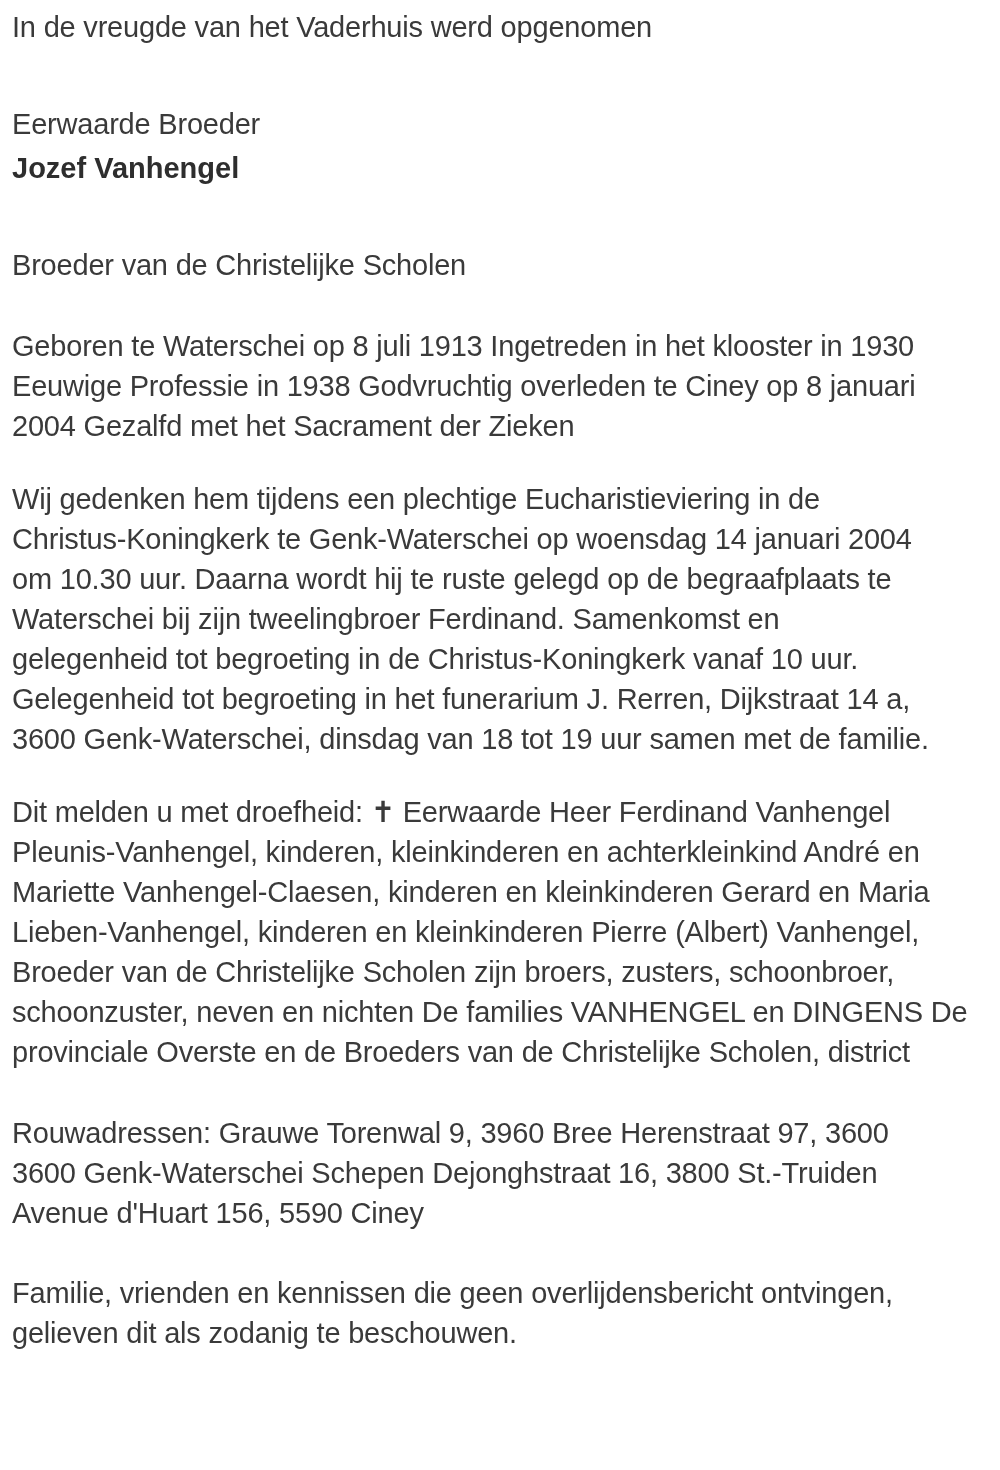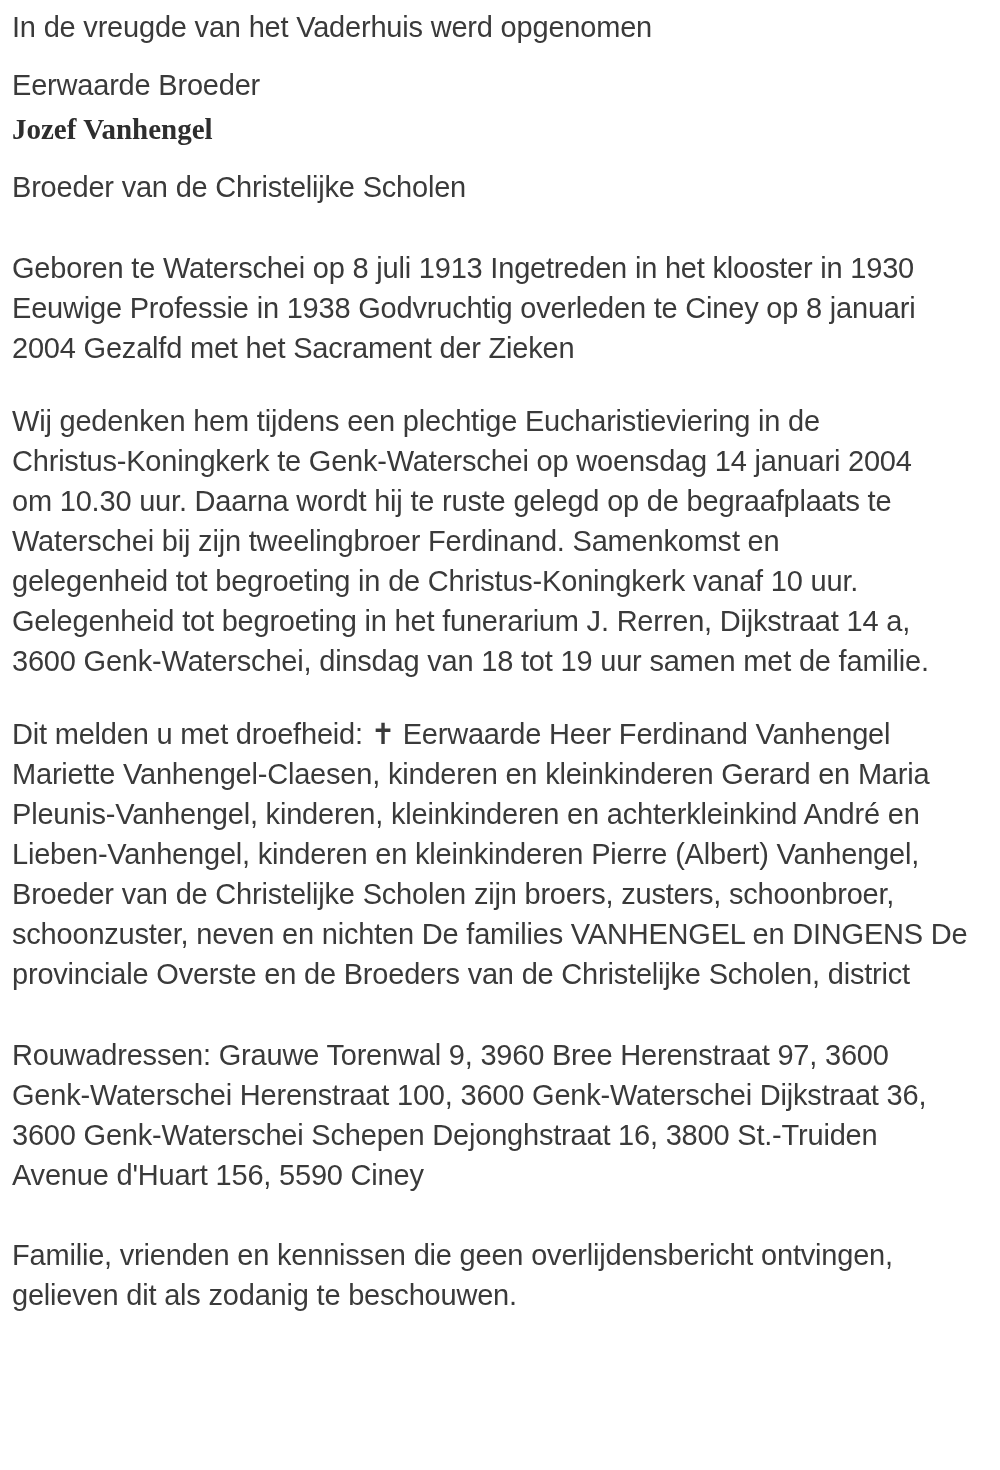--- a/index.html
+++ b/index.html
@@ -15,28 +15,27 @@
     font-family: "Liberation Sans", "DejaVu Sans", sans-serif;
     font-size: 29px;
     line-height: 40px;
     letter-spacing: -0.2px;
     color: #3a3a3a;
     overflow: hidden;
   }
   .block { margin: 0; }
   .m40 { margin-top: 40px; }
   .m41 { margin-top: 41px; }
-  .m42 { margin-top: 18px; }
+  .m42 { margin-top: 57px; }
   .m39 { margin-top: 33px; }
   .m4  { margin-top: 4px; }
   .name {
     font-weight: 700;
     color: #2e2e2e;
     letter-spacing: 0;
-    font-family: Liberation Serif, serif;
   }
   .line { white-space: nowrap; }
 </style>
 </head>
 <body>
 
 <div class="block">In de vreugde van het Vaderhuis werd opgenomen</div>
 
 <div class="block m42">Eerwaarde Broeder</div>
 
@@ -55,31 +54,30 @@
     <div class="line">Christus-Koningkerk te Genk-Waterschei op woensdag 14 januari 2004</div>
     <div class="line">om 10.30 uur. Daarna wordt hij te ruste gelegd op de begraafplaats te</div>
     <div class="line">Waterschei bij zijn tweelingbroer Ferdinand. Samenkomst en</div>
     <div class="line">gelegenheid tot begroeting in de Christus-Koningkerk vanaf 10 uur.</div>
     <div class="line">Gelegenheid tot begroeting in het funerarium J. Rerren, Dijkstraat 14 a,</div>
     <div class="line">3600 Genk-Waterschei, dinsdag van 18 tot 19 uur samen met de familie.</div>
   </div>
 
 <div class="block m39">
     <div class="line">Dit melden u met droefheid: ✝ Eerwaarde Heer Ferdinand Vanhengel</div>
+    <div class="line">Pleunis-Vanhengel, kinderen, kleinkinderen en achterkleinkind André en</div>
     <div class="line">Mariette Vanhengel-Claesen, kinderen en kleinkinderen Gerard en Maria</div>
-    <div class="line">Pleunis-Vanhengel, kinderen, kleinkinderen en achterkleinkind André en</div>
     <div class="line">Lieben-Vanhengel, kinderen en kleinkinderen Pierre (Albert) Vanhengel,</div>
     <div class="line">Broeder van de Christelijke Scholen zijn broers, zusters, schoonbroer,</div>
     <div class="line">schoonzuster, neven en nichten De families VANHENGEL en DINGENS De</div>
     <div class="line">provinciale Overste en de Broeders van de Christelijke Scholen, district</div>
   </div>
 
 <div class="block m41">
     <div class="line">Rouwadressen: Grauwe Torenwal 9, 3960 Bree Herenstraat 97, 3600</div>
-    <div class="line">Genk-Waterschei Herenstraat 100, 3600 Genk-Waterschei Dijkstraat 36,</div>
     <div class="line">3600 Genk-Waterschei Schepen Dejonghstraat 16, 3800 St.-Truiden</div>
     <div class="line">Avenue d'Huart 156, 5590 Ciney</div>
   </div>
 
 <div class="block m40">
     <div class="line">Familie, vrienden en kennissen die geen overlijdensbericht ontvingen,</div>
     <div class="line">gelieven dit als zodanig te beschouwen.</div>
   </div>
 
 </body></html>

